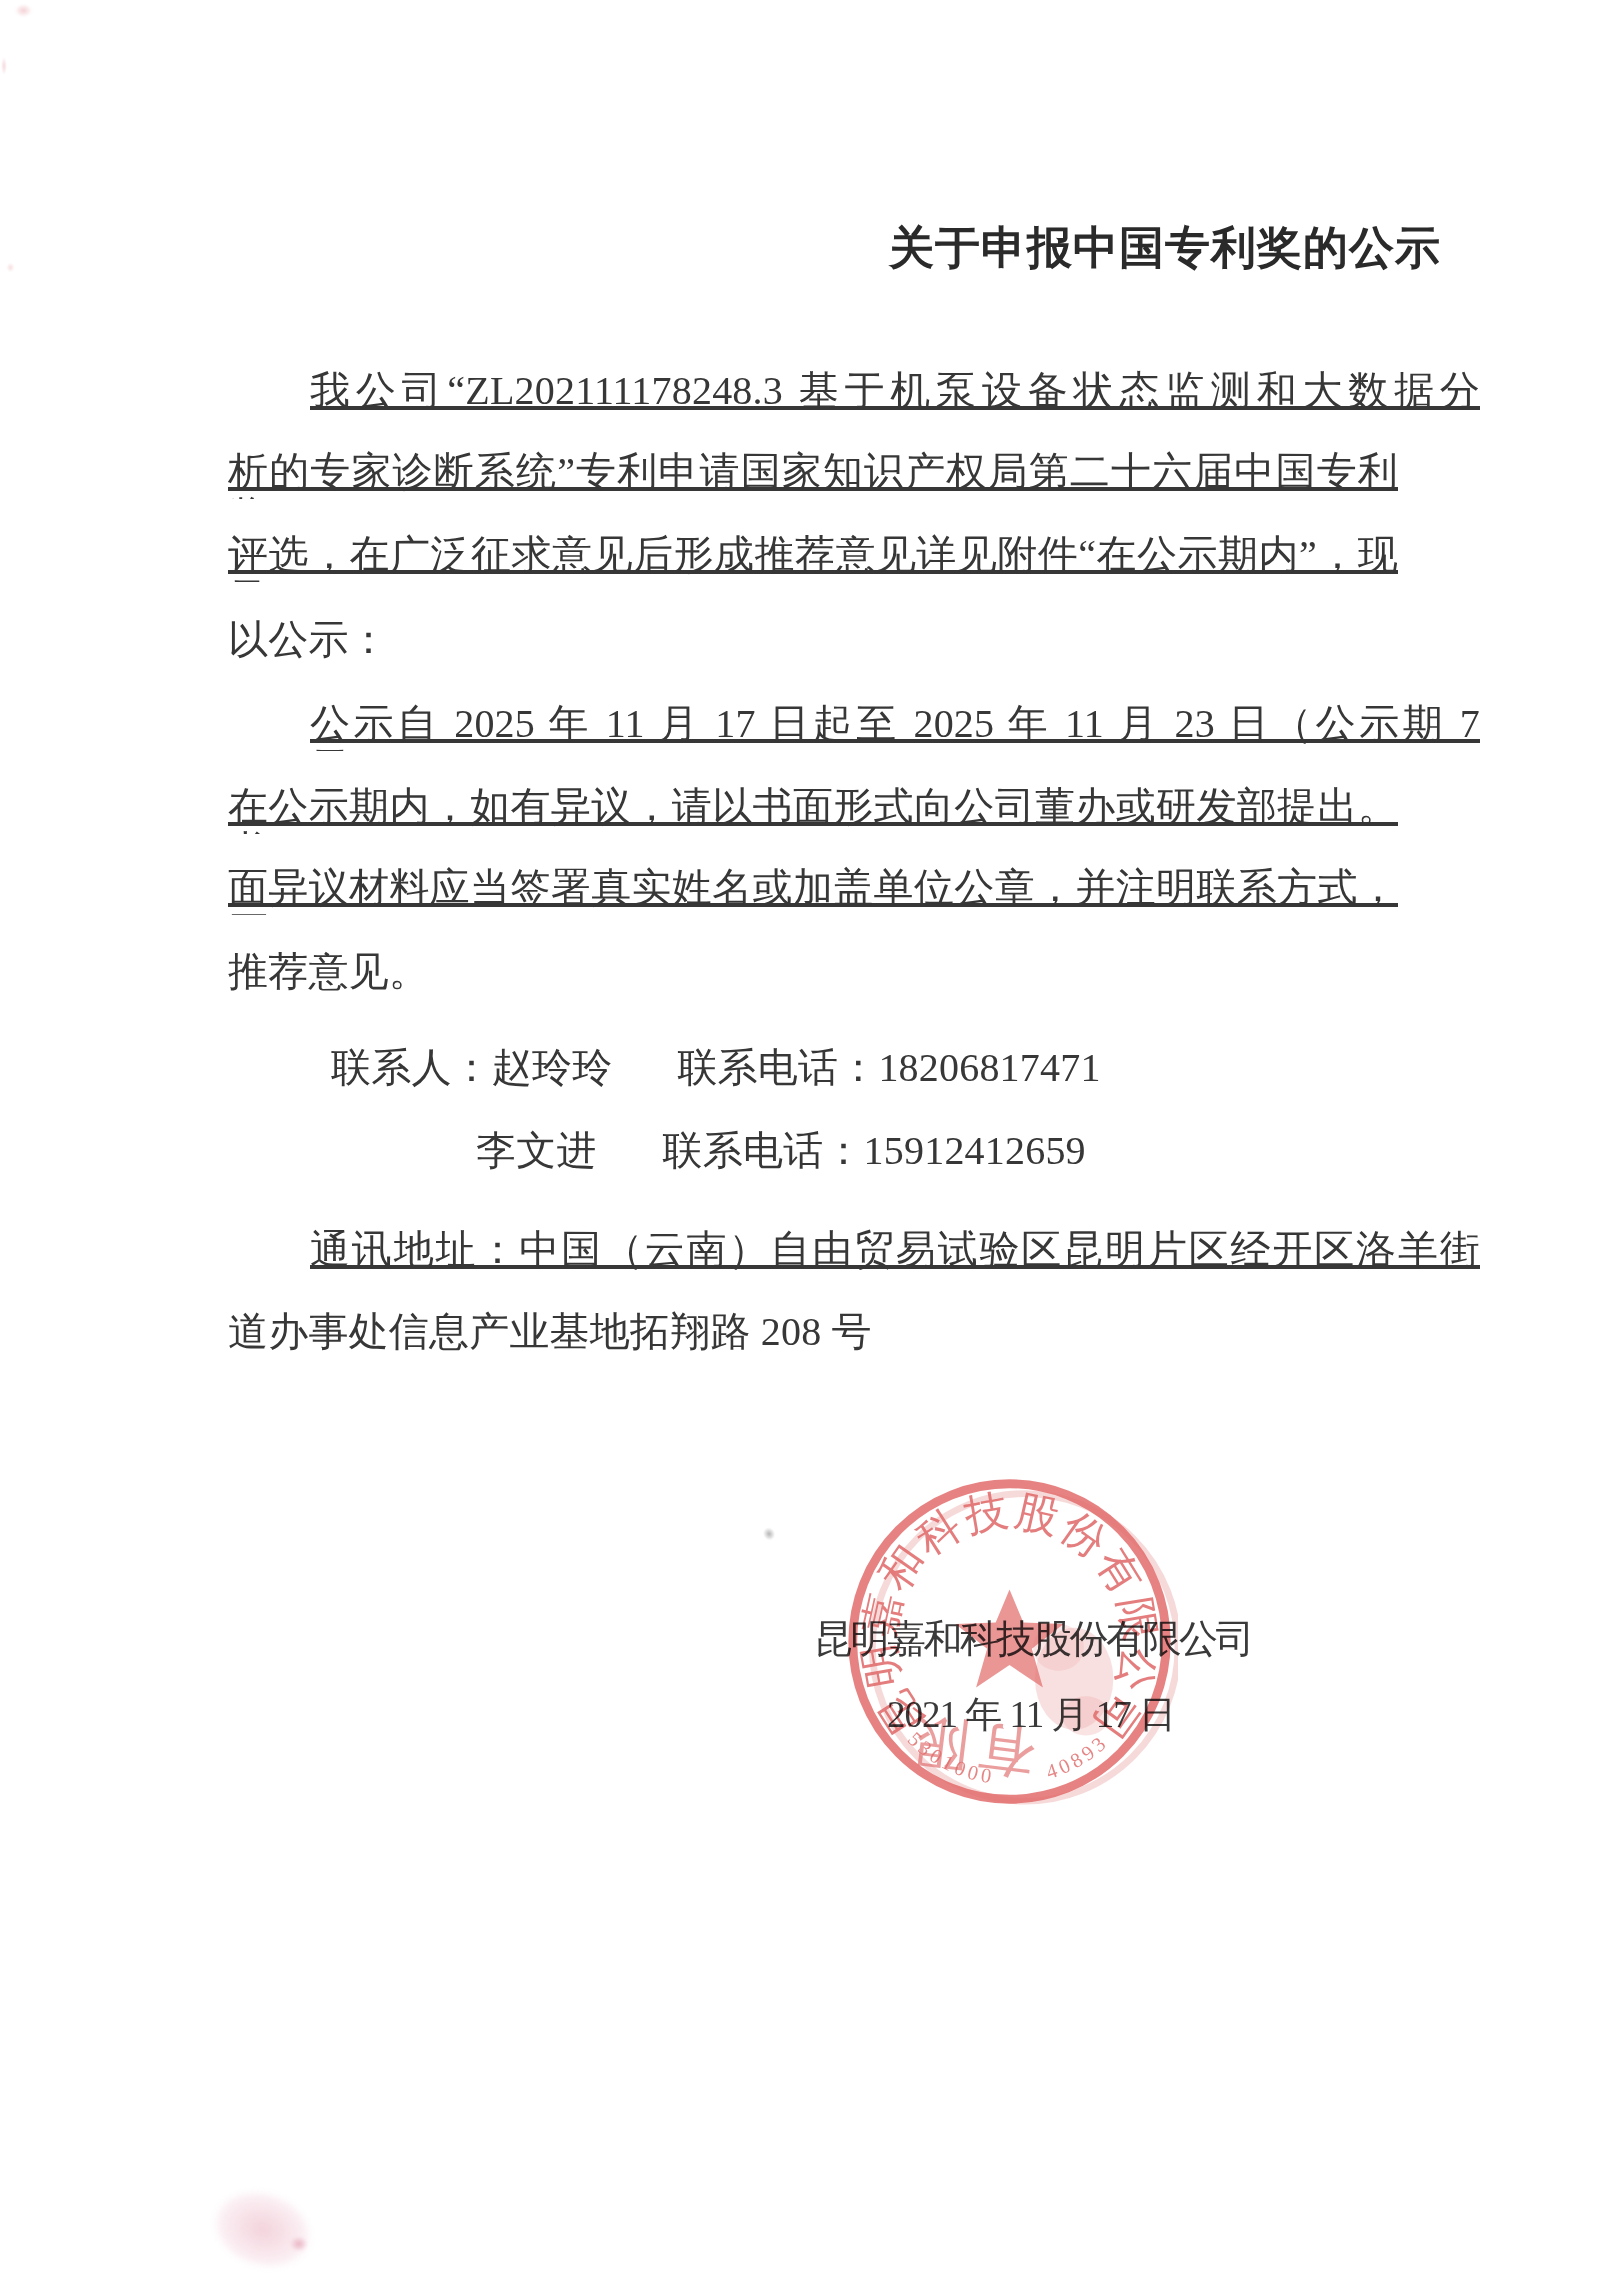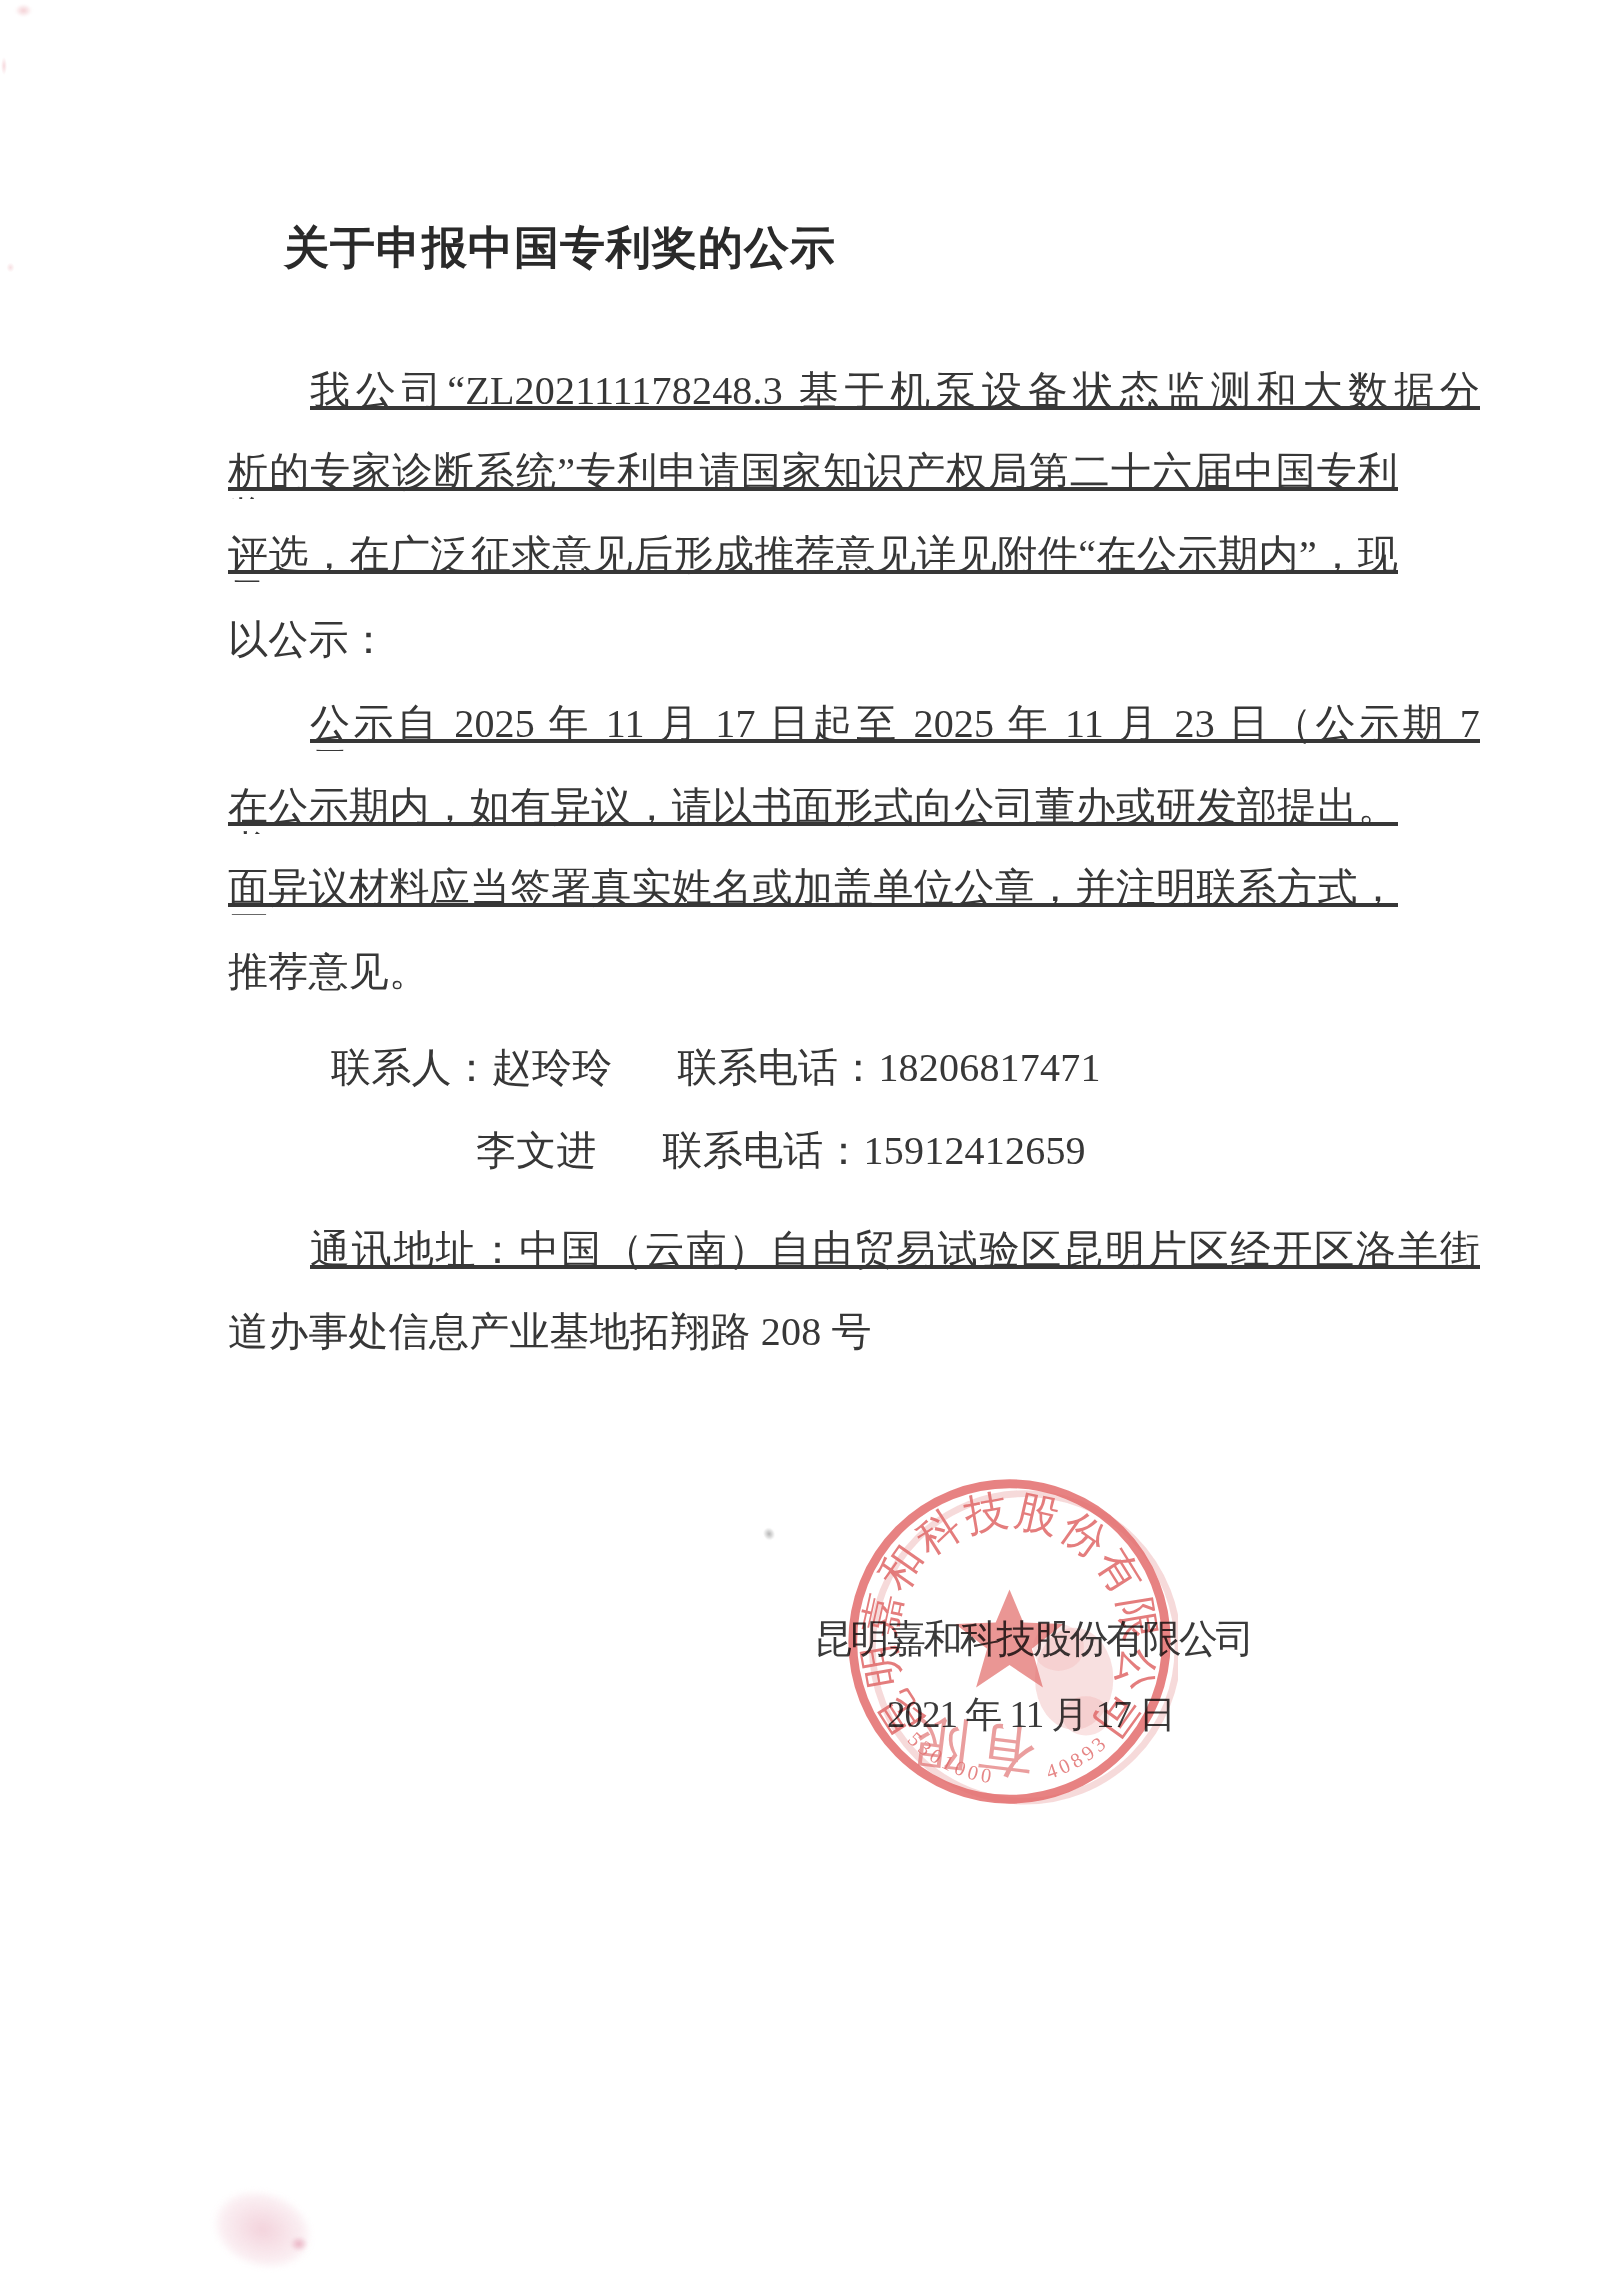--- a/index.html
+++ b/index.html
@@ -4,21 +4,21 @@
 <style>
   html,body { margin:0; padding:0; background:#e8e8e8; }
   .page {
     position:relative; width:1621px; height:2292px; margin:0 auto;
     background:#ffffff; overflow:hidden;
     font-family:"Liberation Serif","DejaVu Serif",serif;
     color:#373737;
   }
   .doc-title {
     position:absolute; left:284px; top:218px; width:1157px;
-    font-size:45px; font-weight:700; text-align:left; color:#2a2a2a;
+    font-size:45px; font-weight:700; text-align:right; color:#2a2a2a;
     letter-spacing:1px; white-space:nowrap;
   }
   .line {
     position:absolute; left:228px; font-size:40px; line-height:1.15;
     white-space:nowrap; letter-spacing:0.2px;
   }
   .jline {
     white-space:normal; width:1170px; height:49px; overflow:hidden;
     text-align:justify; text-align-last:justify; line-height:1.1;text-decoration:underline;
   }

